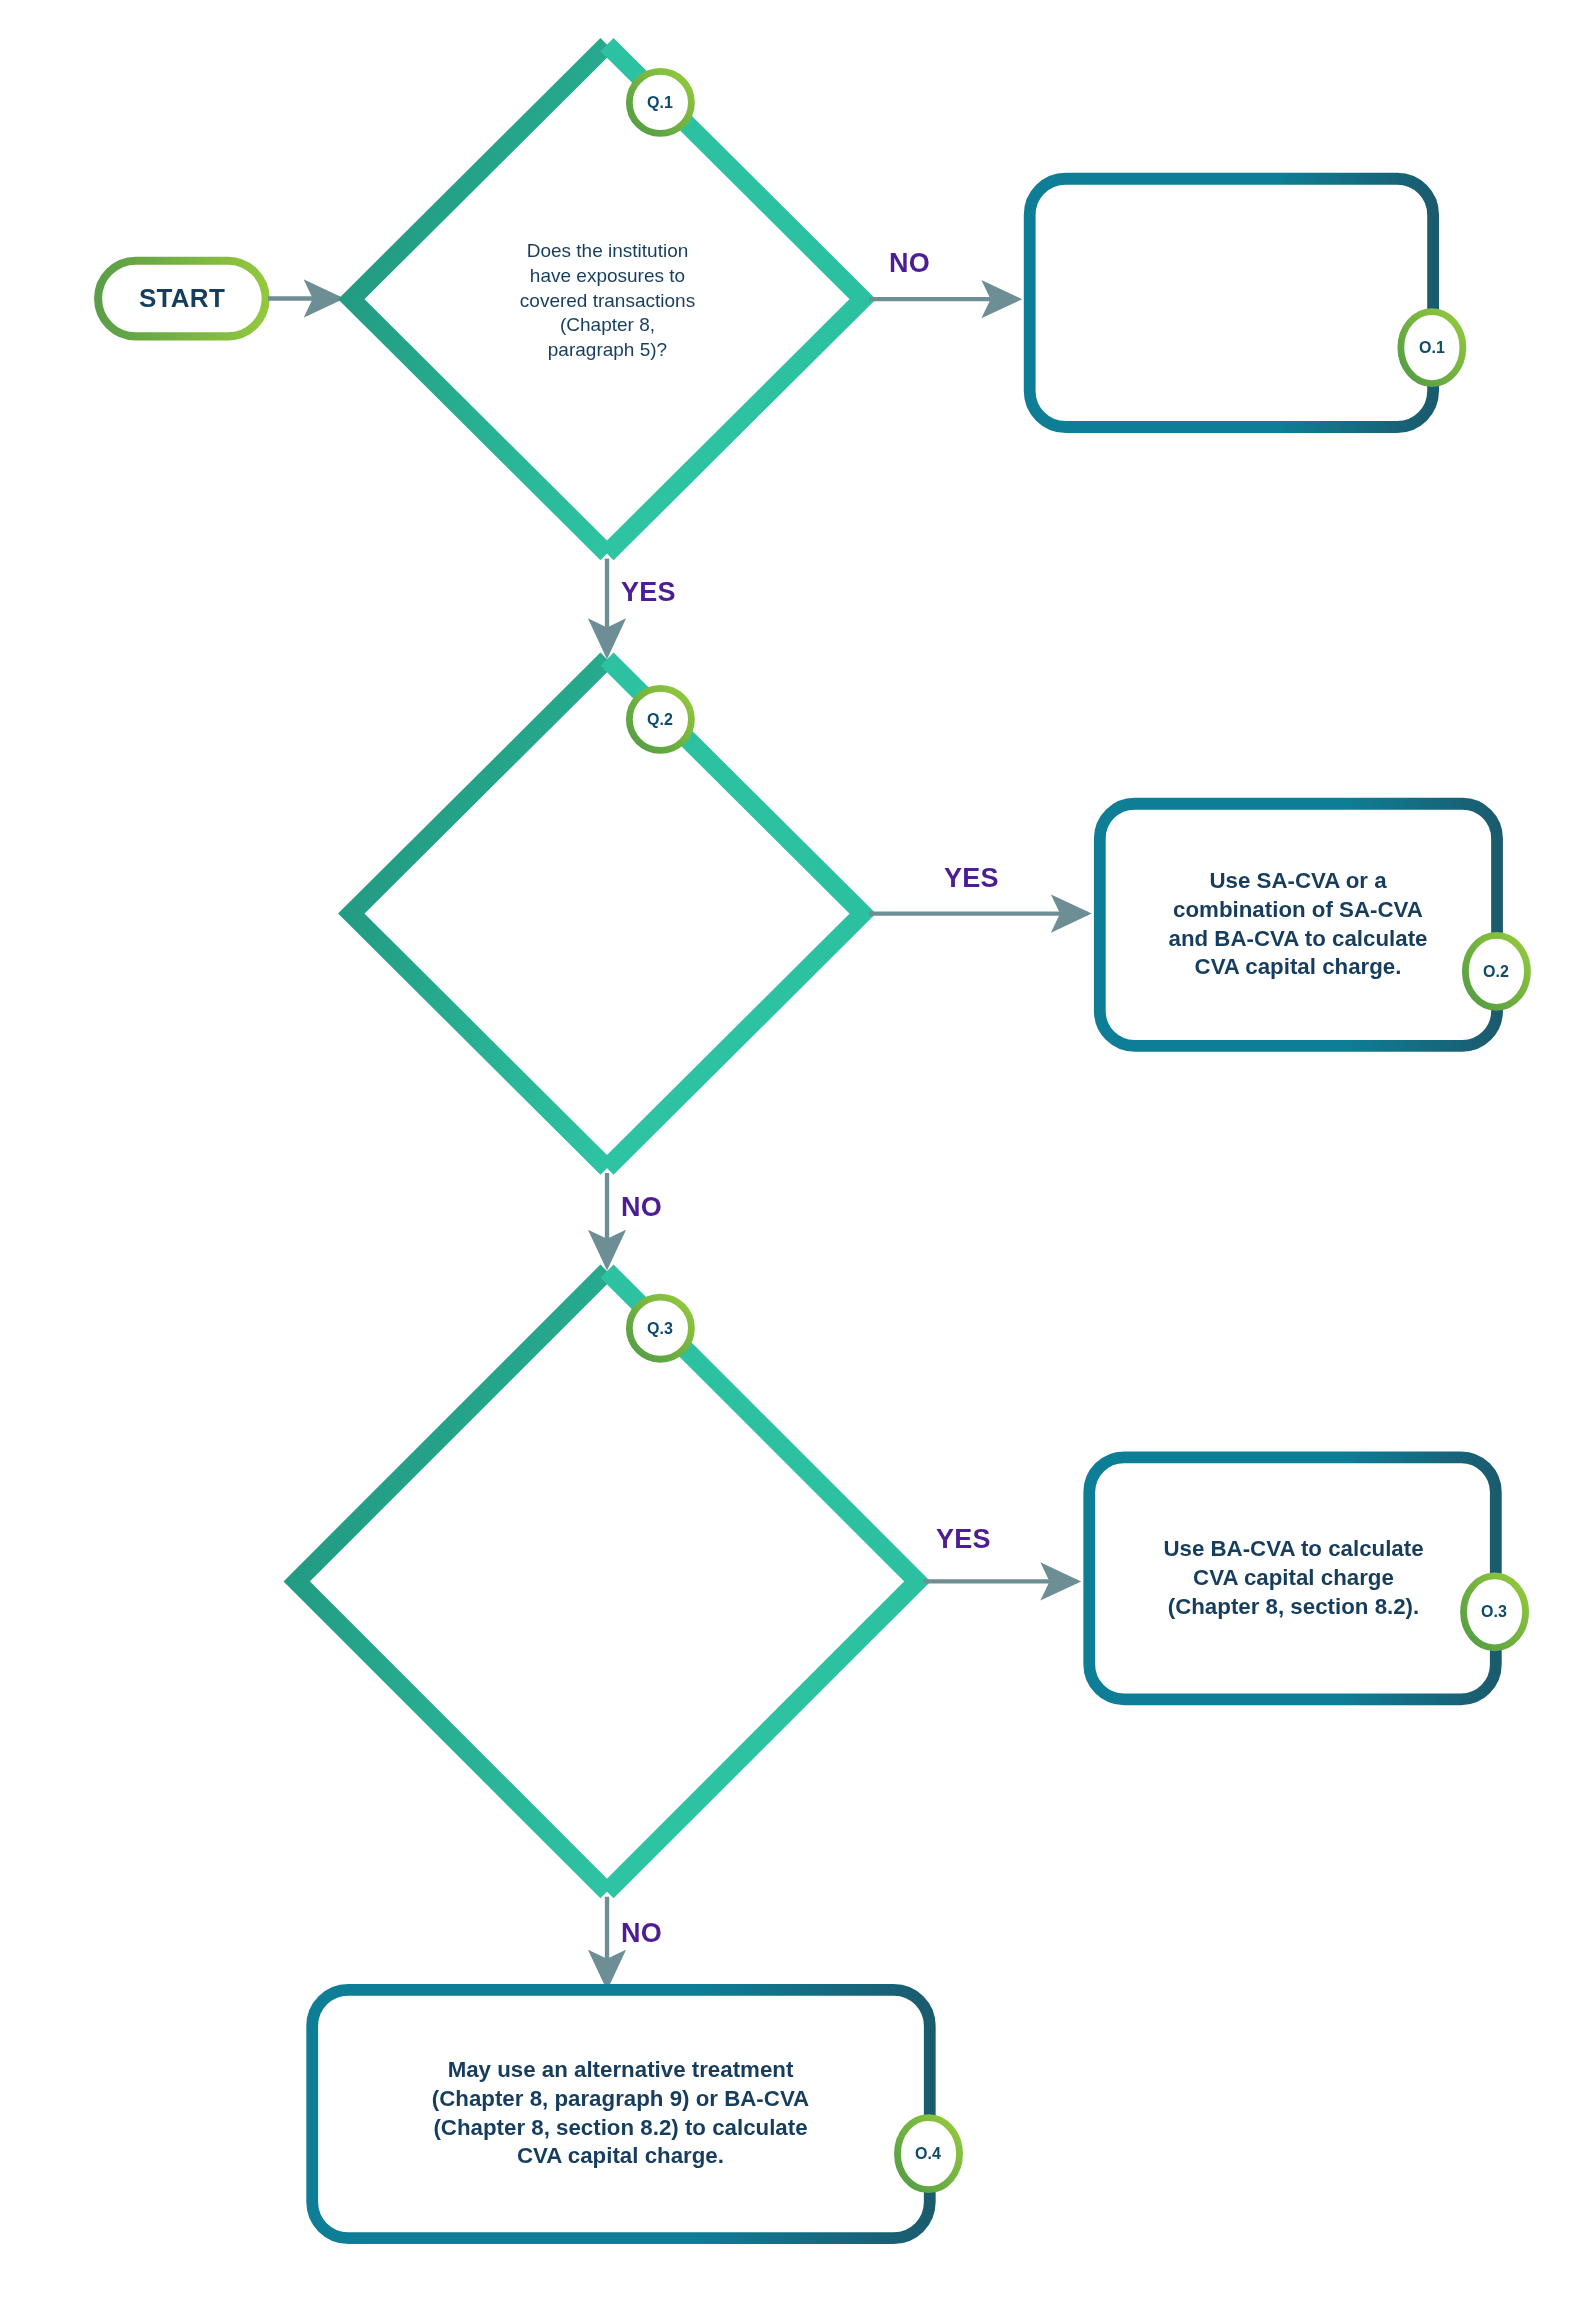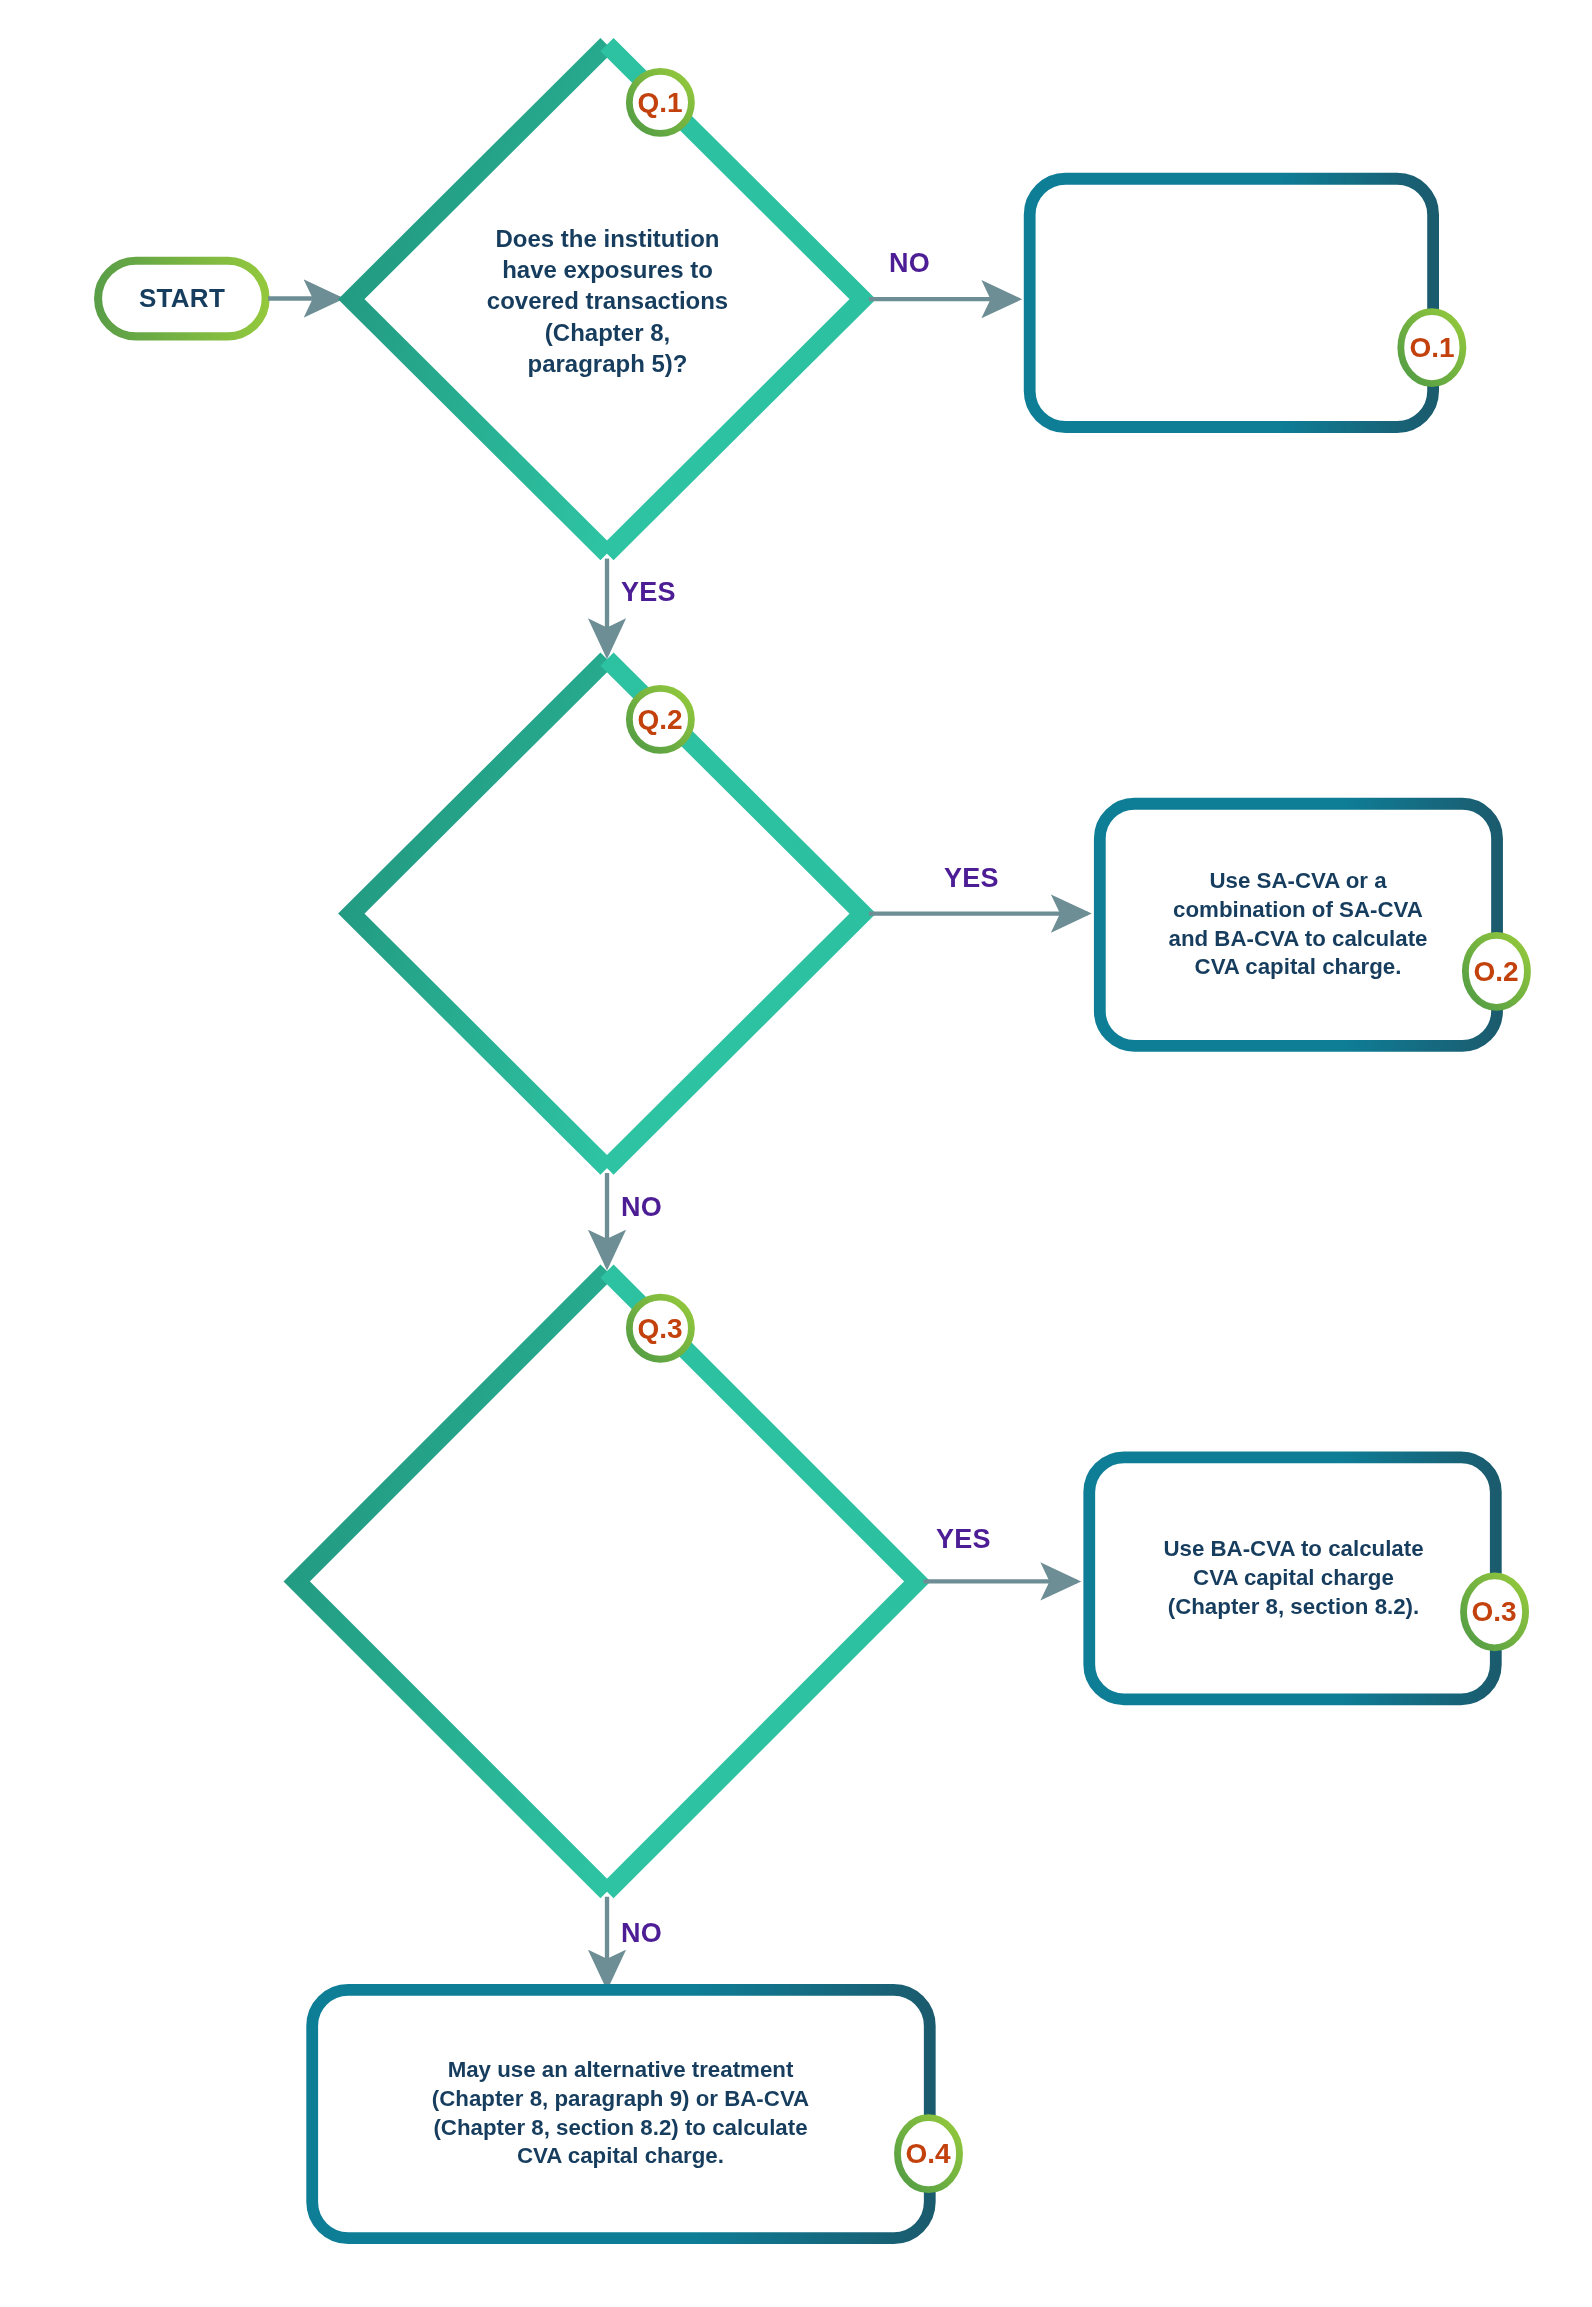--- a/index.html
+++ b/index.html
@@ -33,38 +33,38 @@
     line-height: 1.30;
     font-weight: bold;
     white-space: pre-line;
     pointer-events: none;
   }
   .start-label {
     font-size: 26px;
     letter-spacing: 0.3px;
   }
   .diamond-text {
-    font-size: 24px;
-    font-weight: bold;
+    font-size: 19px;
+    font-weight: normal;
   }
   .box-text {
     font-size: 22.3px;
     font-weight: bold;
   }
   .edge-label {
     position: absolute;
     color: #4c1d95;
     font-size: 27px;
     font-weight: bold;
     letter-spacing: 0.3px;
   }
   .badge-label {
     position: absolute;
-    color: #c2410c;
-    font-size: 28px;
+    color: #0c4a6e;
+    font-size: 16px;
     font-weight: bold;
     text-align: center;
     pointer-events: none;
   }
   .center-abs {
     display: flex;
     align-items: center;
     justify-content: center;
   }
 </style>

